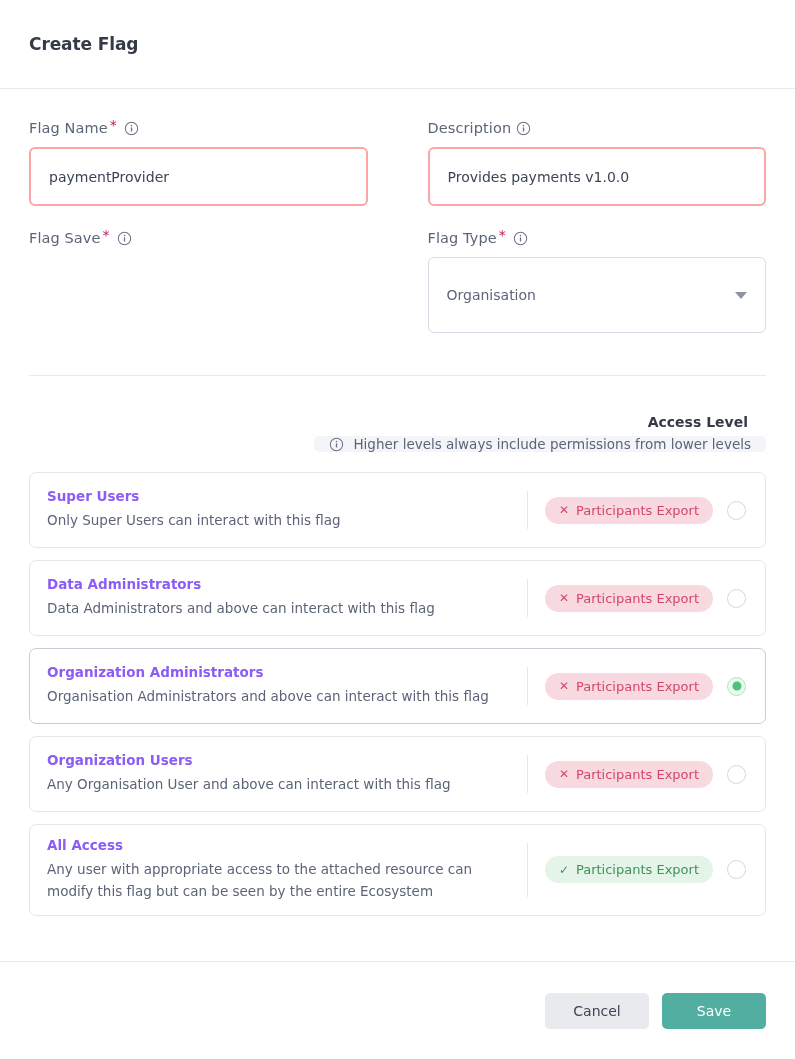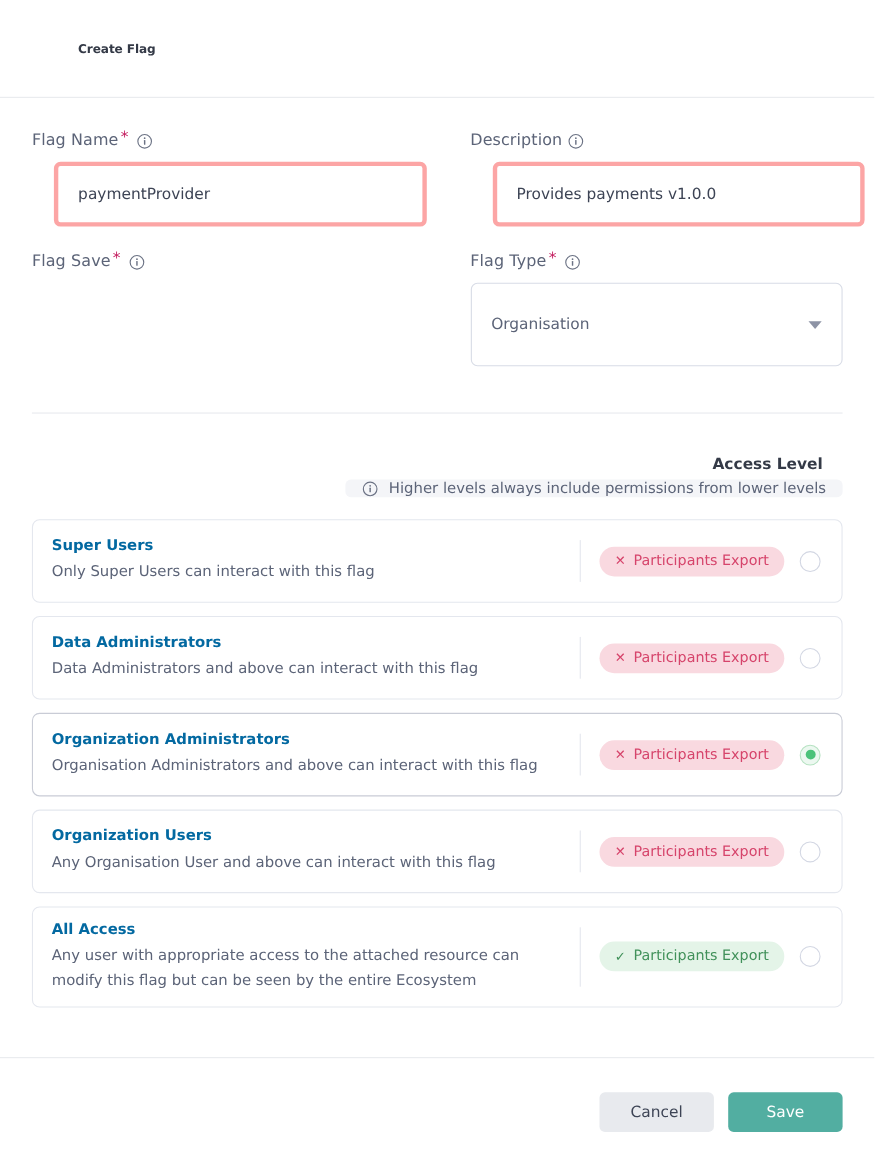--- a/index.html
+++ b/index.html
@@ -19,25 +19,24 @@
 
   
   .dialog-header {
     height: 89px;
     display: flex;
     align-items: center;
     padding: 0 29px;
     border-bottom: 1px solid #e8eaee;
   }
   .dialog-title {
-    font-size: 11px;
+    font-size: 17px;
     font-weight: bold;
     color: #343a47;
     letter-spacing: -0.1px;
-    margin-left: 42px;
   }
 
   
   .form-body {
     padding: 30px 29px 0 29px;
   }
   .form-grid {
     display: flex;
     gap: 60px;
   }
@@ -70,29 +69,28 @@
     justify-content: center;
     width: 15px;
     height: 15px;
     flex: 0 0 15px;
   }
   .info-icon svg { display: block; }
 
   .text-input {
     width: 100%;
     height: 59px;
-    border: 4px solid #fca5a5;
+    border: 2px solid #fca5a5;
     border-radius: 6px;
     background: #fff;
     padding: 0 18px;
     display: flex;
     align-items: center;
     font-size: 14px;
     color: #3d4455;
-    margin-left: 20px;
   }
   .select-input {
     width: 100%;
     height: 76px;
     border: 1px solid #d8dce6;
     border-radius: 6px;
     background: #fff;
     padding: 0 18px;
     display: flex;
     align-items: center;
@@ -163,21 +161,21 @@
     border-color: #c9ccd6;
   }
   .card-text {
     flex: 1 1 auto;
     padding: 12px 14px 12px 0;
     max-width: 495px;
   }
   .card-title {
     font-size: 13.5px;
     font-weight: bold;
-    color: #0369a1;
+    color: #8b5cf6;
     margin-bottom: 6px;
   }
   .card-desc {
     font-size: 13.5px;
     color: #5c6478;
     line-height: 1.62;
   }
   .card-vrule {
     width: 1px;
     align-self: stretch;

